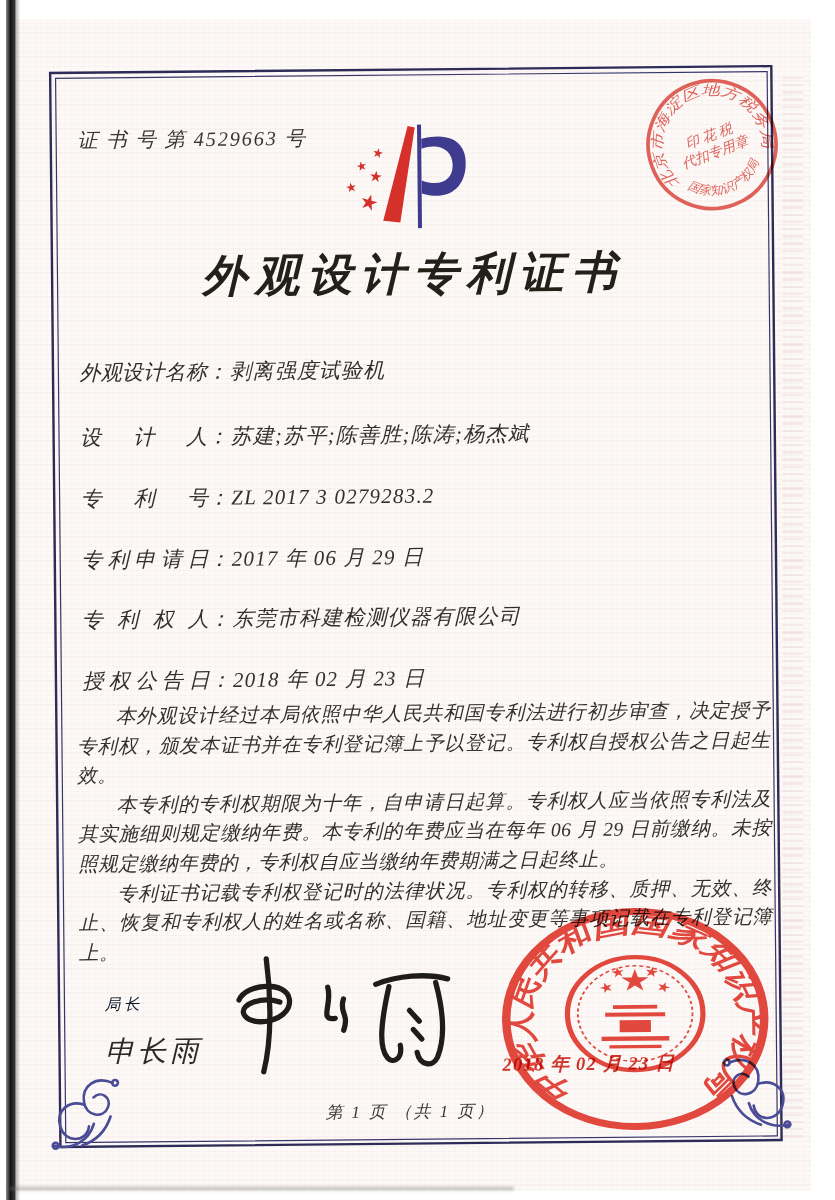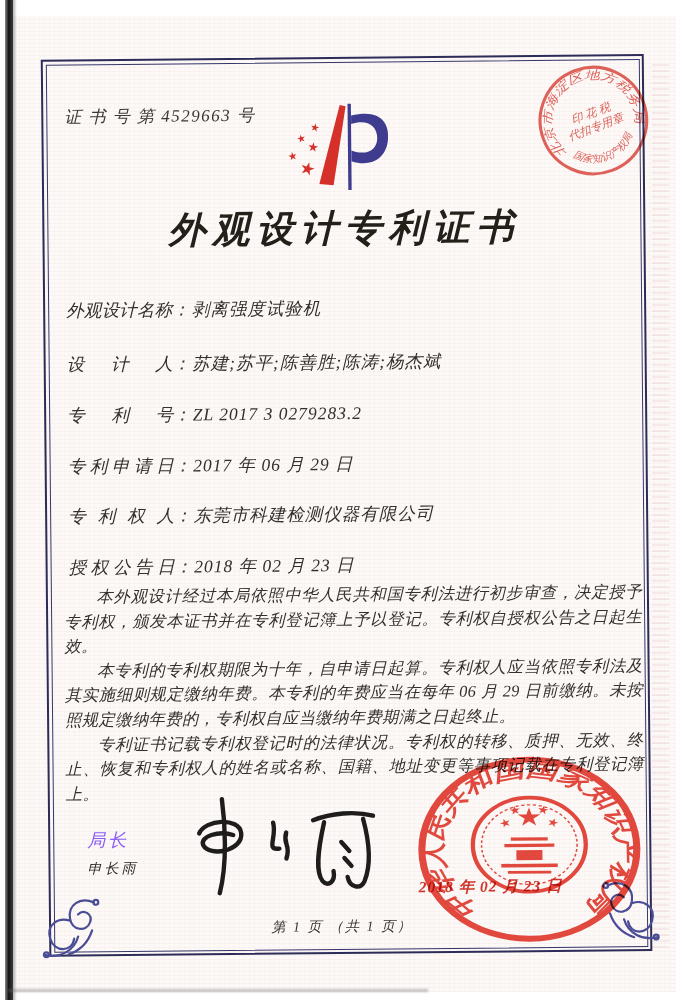--- a/index.html
+++ b/index.html
@@ -54,22 +54,22 @@
   }
   .frow { position:absolute; left:68px; font-size:17.5px; color:#33302c; white-space:nowrap; }
   .flabel { display:inline-block; width:106px; text-align:justify; text-align-last:justify; }
   .fcolon { padding:0 2px 0 0; }
   .fvalue { letter-spacing:1px; }
   .paragraphs { position:absolute; left:63px; top:583px; width:578px; }
   .paragraphs p {
     font-size:16.3px; line-height:24.6px; text-indent:2em; text-align:justify;
     color:#34312c; letter-spacing:.4px;
   }
-  .issuer-title { position:absolute; left:84px; top:826px; font-size:18px; letter-spacing:3px; color:#8b5cf6; }
-  .issuer-name  { position:absolute; left:84px; top:858px; font-size:14px; letter-spacing:3px; color:#2c2a26;text-align:right; }
+  .issuer-title { position:absolute; left:84px; top:826px; font-size:13px; letter-spacing:3px; color:#0f172a; }
+  .issuer-name  { position:absolute; left:84px; top:858px; font-size:24px; letter-spacing:3px; color:#2c2a26;text-align:right; }
   .signature { position:absolute; left:182px; top:792px; width:210px; height:104px; }
   .seal-date {
     position:absolute; left:406px; top:878px; width:162px; text-align:center;
     font-size:15.5px; color:#cf352b; letter-spacing:1px; white-space:nowrap; font-weight:700;
   }
   .seal { position:absolute; left:412px; top:756px; width:228px; height:190px;
     opacity:.92; mix-blend-mode:multiply; }
   .tax-stamp { position:absolute; left:537px; top:63px; width:120px; height:120px;
     opacity:.85; mix-blend-mode:multiply; }
   .flourish { position:absolute; width:72px; height:72px; }

